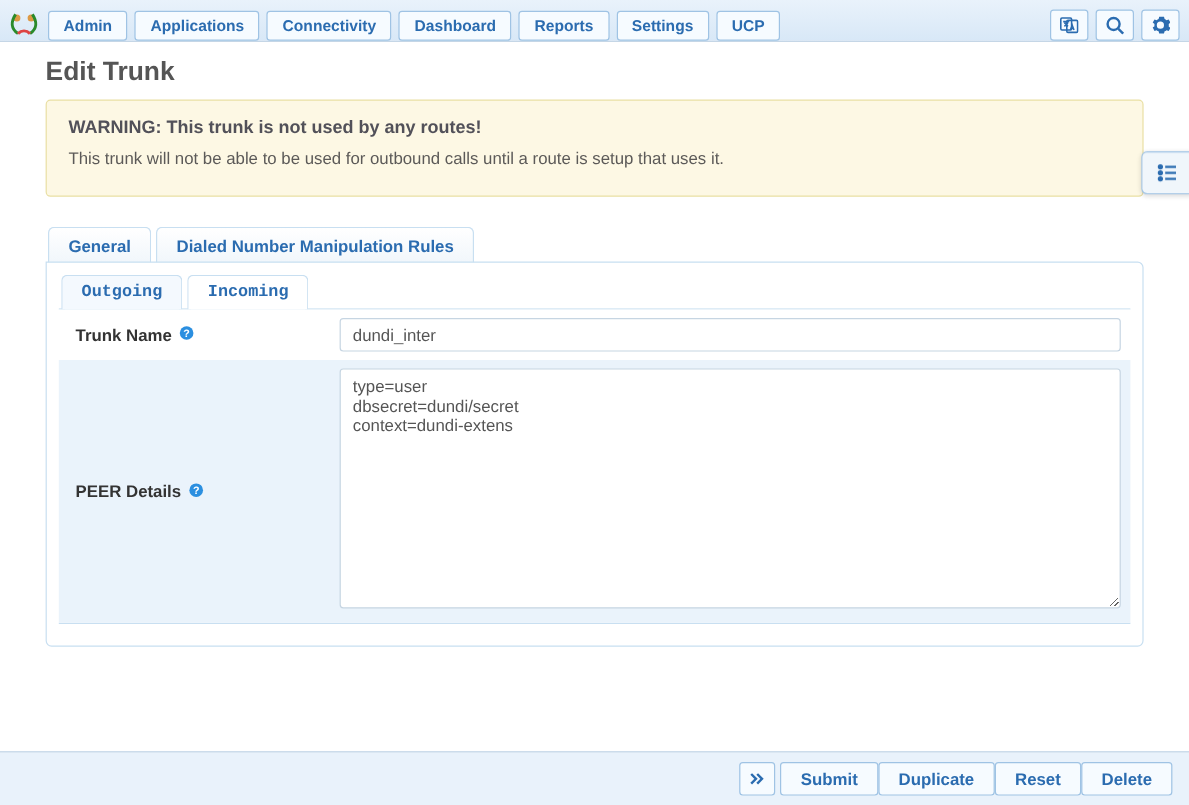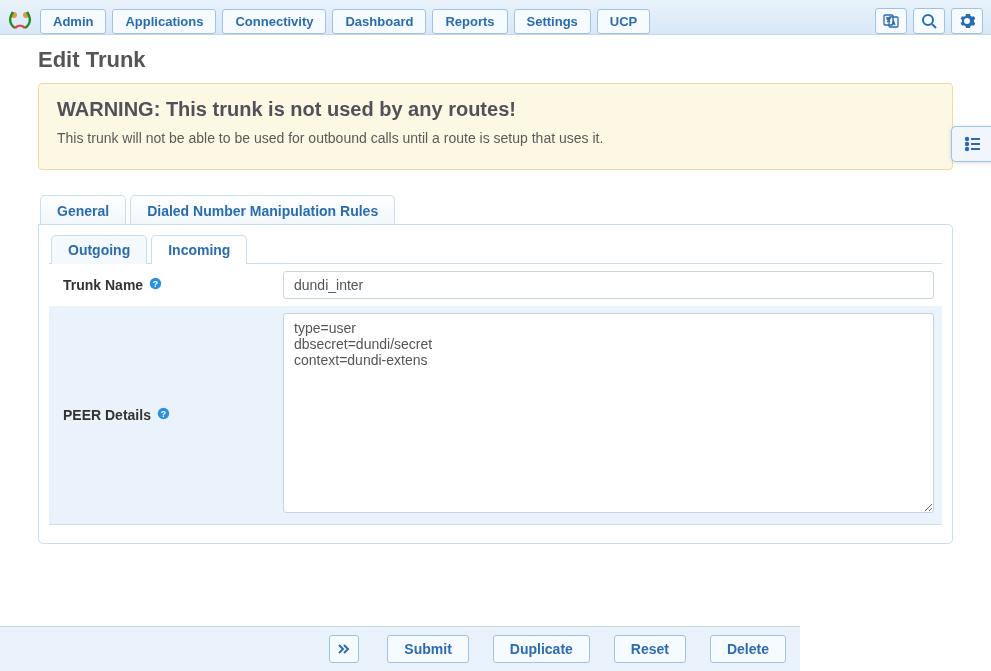--- a/index.html
+++ b/index.html
@@ -40,21 +40,21 @@
   .page { padding: 10px 38px 15px 38px; }
   h1.page-title { font-size:22px; font-weight:700; color:#555; margin: 2px 0 10px 0; }
   
   .alert {
     background:#fdf8e4;
     border:1px solid #e9dfa3;
     border-radius:4px;
     padding:14px 18px 18px 18px;
     margin-bottom:24px;
   }
-  .alert h3 { font-size:20px; font-weight:700; color:#525159; margin-bottom:6px;}
+  .alert h3 { font-size:15px; font-weight:700; color:#525159; margin-bottom:6px;}
   .alert p { font-size:14px; color:#5c5a58; line-height:1.7;}
   .alert a { color:#2b6cb0; text-decoration:none; cursor:pointer;}
   
   .tabs { display:flex; }
   .tab {
     border:1px solid #c8dff1;
     border-bottom:none;
     border-radius:5px 5px 0 0;
     padding:7px 16px;
     font-size:14px;
@@ -75,21 +75,21 @@
   
   .panel {
     border:1px solid #c8dff1;
     border-radius:0 5px 5px 5px;
     padding:10px 10px 18px 10px;
     position:relative;
     margin-top:-1px;
     background:#fff;
   }
   
-  .subtabs { display:flex; margin-bottom:-1px; margin-left:2px; }
+  .subtabs { display:flex; margin-bottom:-1px; margin-left:2px;font-family:Liberation Mono, monospace; }
   .subtab {
     border:1px solid #c8dff1;
     border-bottom:none;
     border-radius:5px 5px 0 0;
     padding:6px 16px;
     font-size:14px;
     font-weight:700;
     color:#2b6cb0;
     background:#fff;
     margin-right:4px;
@@ -148,29 +148,29 @@
     border-radius:5px 0 0 5px;
     box-shadow: 0 1px 4px rgba(0,0,0,0.15);
     display:flex; align-items:center; justify-content:center;
     color:#2b6cb0;
     cursor:pointer;
   }
   
   .footer-bar {
     position:fixed;
     left:0; bottom:0;
-    width:800px;
+    width:991px;
     height:45px;
     background:#e9f2fb;
     border-top:1px solid #c5d6e6;
     display:flex;
     align-items:center;
     justify-content:flex-end;
     padding:0 14px;
-    gap:24px;
+    gap:0;
   }
   .footer-btn {
     border:1px solid #9fc3e4;
     background:#f6fbff;
     color:#2b6cb0;
     font-weight:700;
     font-size:14px;
     padding:5px 16px;
     border-radius:3px;
     cursor:pointer;

